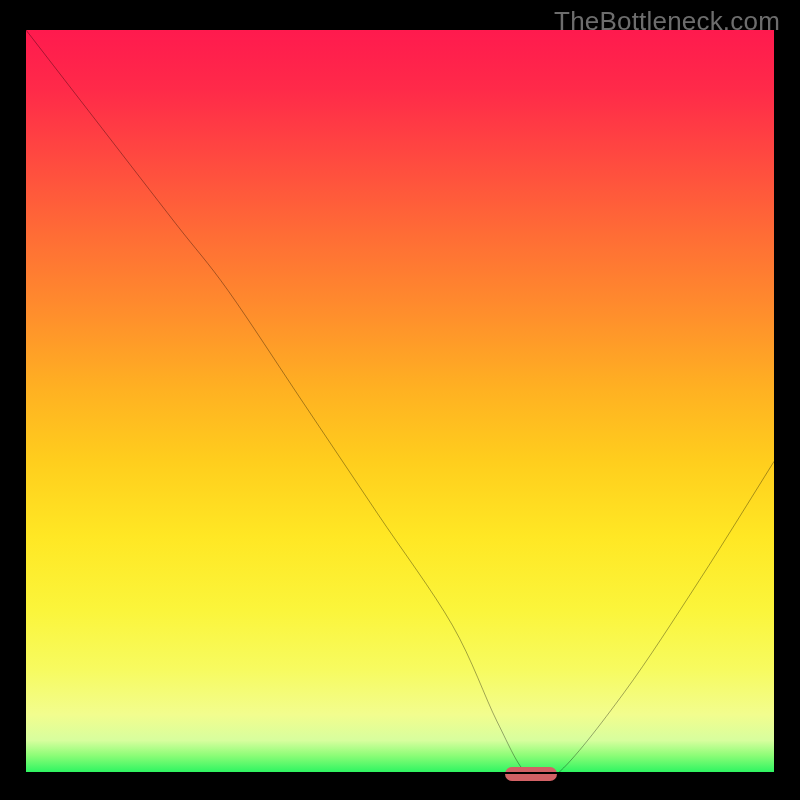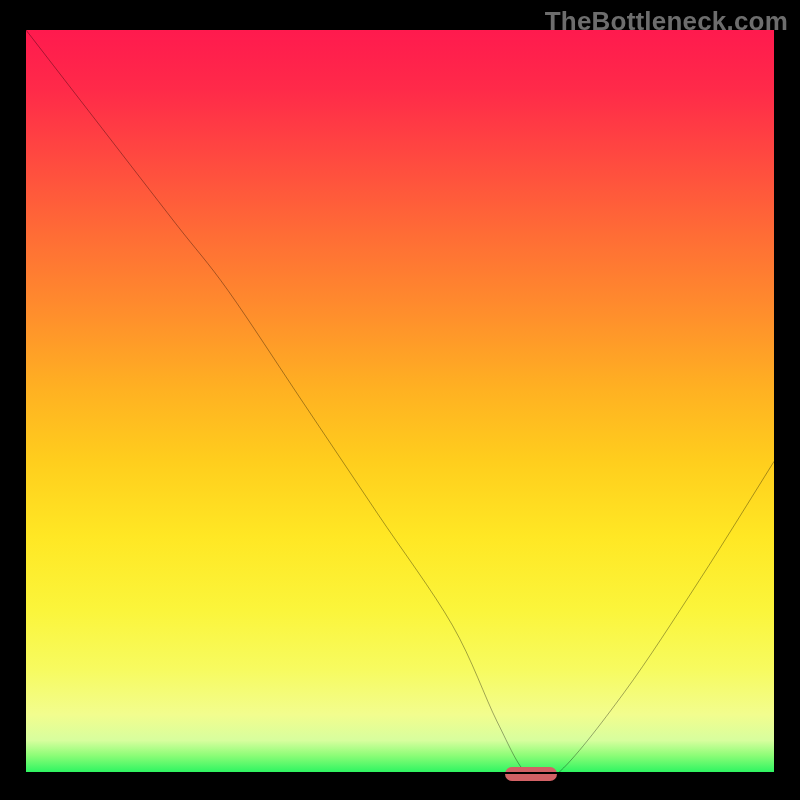--- a/index.html
+++ b/index.html
@@ -7,24 +7,24 @@
     padding: 0;
     width: 800px;
     height: 800px;
     background: #000000;
     position: relative;
     overflow: hidden;
   }
   .watermark {
     position: absolute;
     top: 6px;
-    right: 12px;
+    right: 20px;
     font-family: Arial, Helvetica, sans-serif;
     font-size: 26px;
-    font-weight: 700;
+    font-weight: 400;
     color: #6d6d6d;
     letter-spacing: 0.2px;
   }
   .plot-area {
     position: absolute;
     left: 26px;
     top: 30px;
     width: 748px;
     height: 744px;
   }

